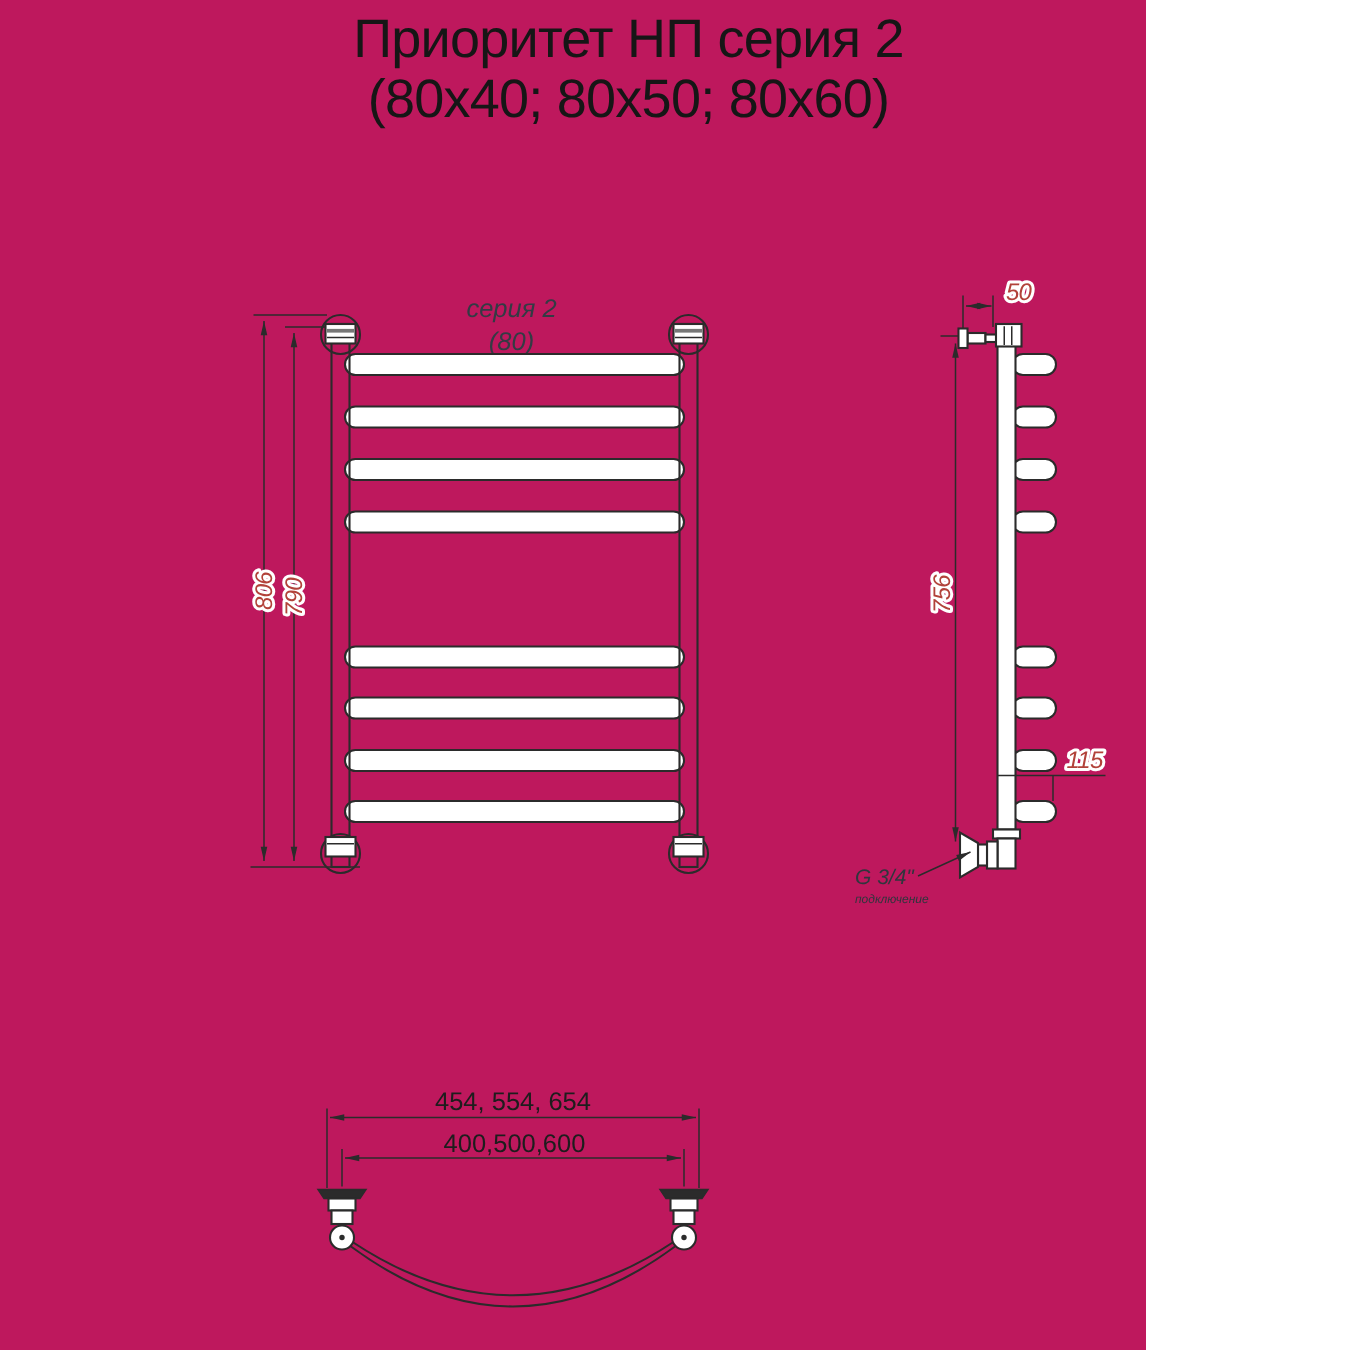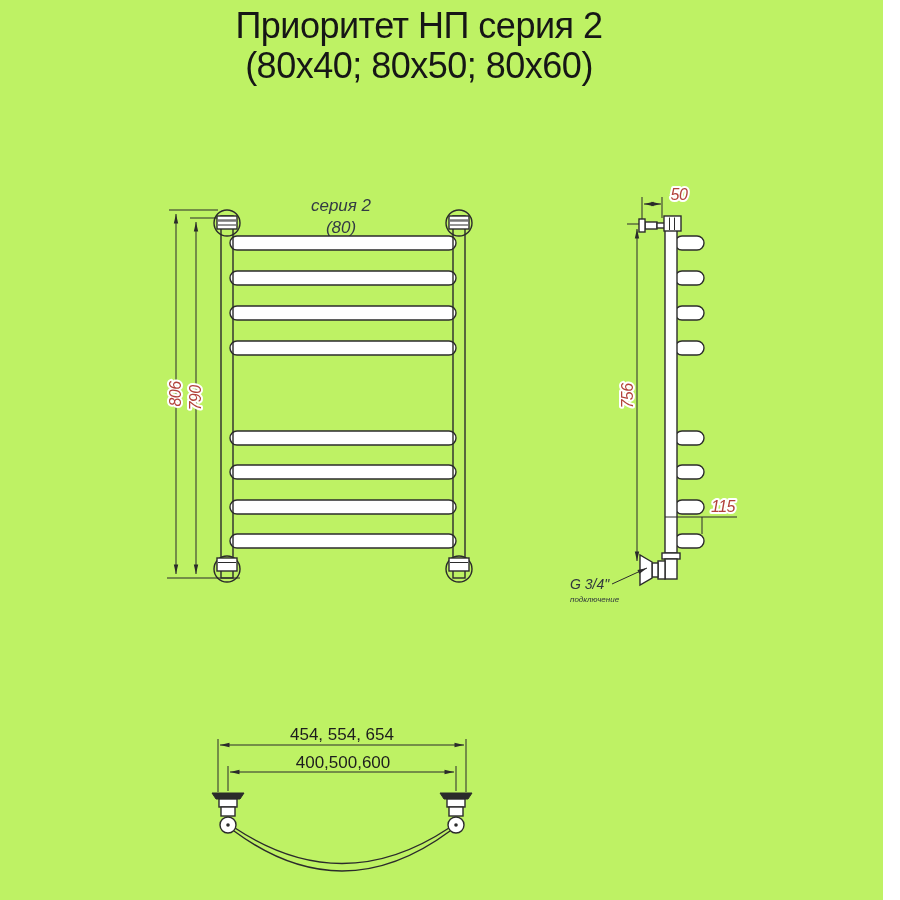--- a/index.html
+++ b/index.html
@@ -1,16 +1,16 @@
 <!DOCTYPE html>
 <html><head>
 <meta charset="utf-8">
 <style>
   html,body{margin:0;padding:0;background:#ffffff;}
-  .stage{position:relative;width:883px;height:900px;background:#bef264;overflow:hidden;
+  .stage{position:relative;width:764px;height:900px;background:#be185d;overflow:hidden;
          font-family:"Liberation Sans",sans-serif;}
   svg{display:block;}
   .t-title{font-family:"Liberation Sans",sans-serif;font-size:36px;fill:#161616;letter-spacing:-0.5px;}
   .t-label{font-family:"Liberation Sans",sans-serif;font-style:italic;font-size:17px;fill:#333b44;}
   .t-dim{font-family:"Liberation Sans",sans-serif;font-style:italic;font-size:16px;fill:#b2423a;
          paint-order:stroke;stroke:#ffffff;stroke-width:4px;stroke-linejoin:round;letter-spacing:-0.5px;}
   .t-bdim{font-family:"Liberation Sans",sans-serif;font-size:17px;fill:#1d1d1d;}
   .t-conn{font-family:"Liberation Sans",sans-serif;font-style:italic;font-size:14px;fill:#2f363d;}
   .t-conn-sm{font-family:"Liberation Sans",sans-serif;font-style:italic;font-size:8px;fill:#2f363d;}
   .ln{stroke:#2b2b2b;stroke-width:1;fill:none;}

